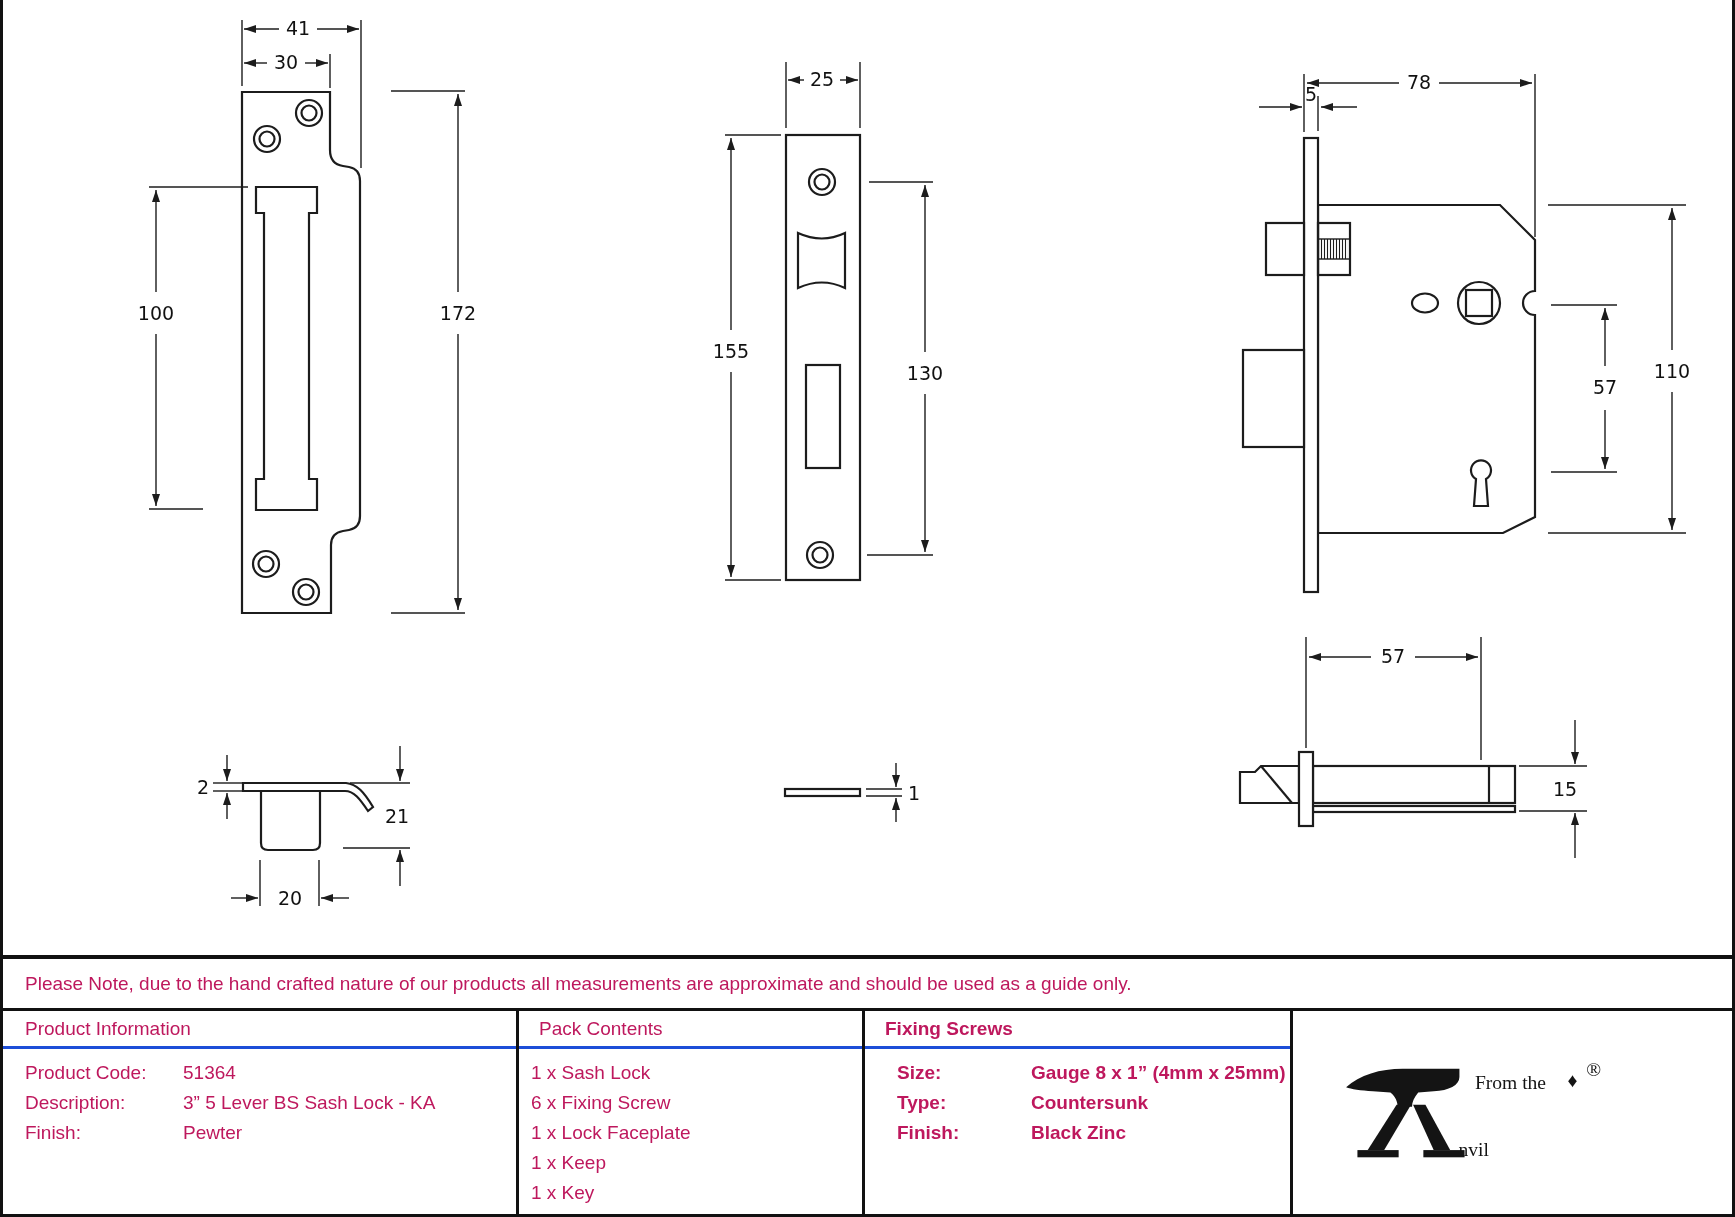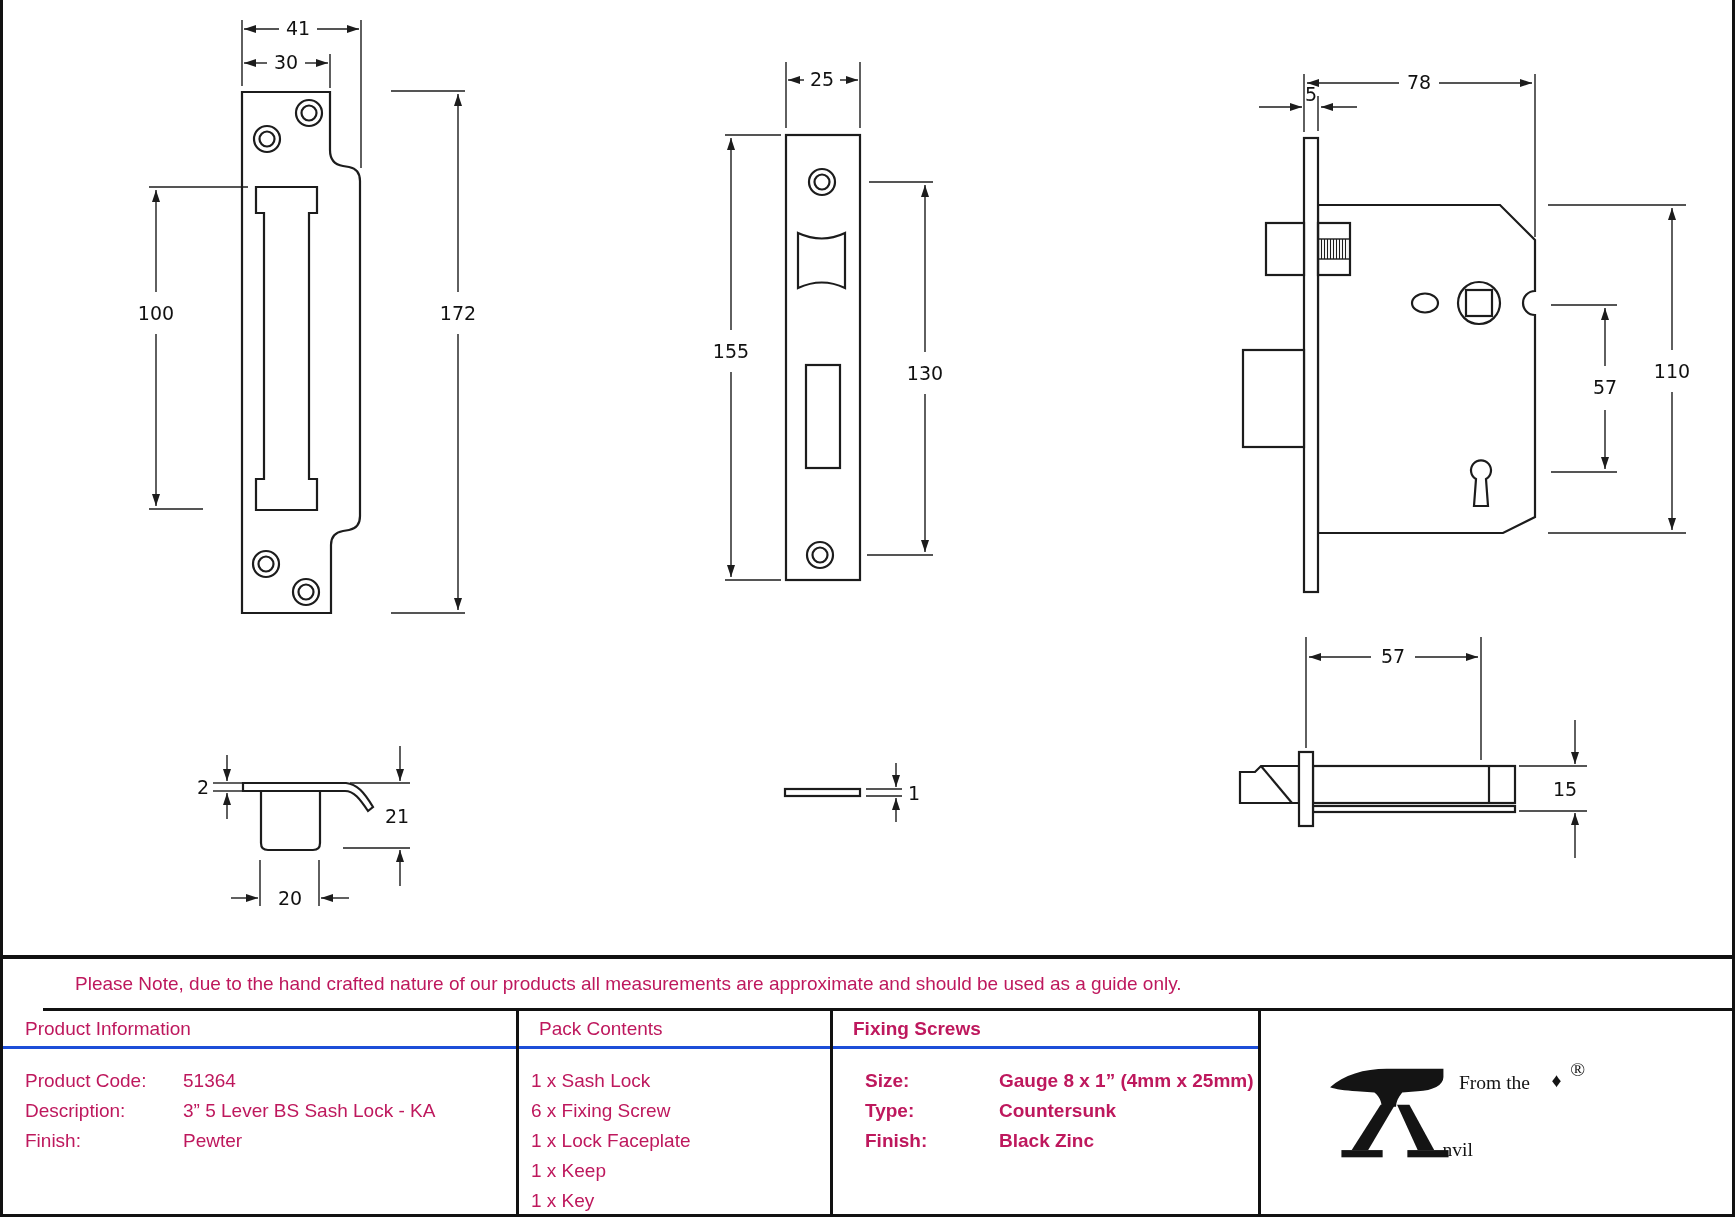--- a/index.html
+++ b/index.html
@@ -8,30 +8,30 @@
         font-family:"Liberation Sans",sans-serif;color:#be185d;}
   svg text{font-family:"DejaVu Sans",sans-serif;font-size:19px;fill:#111;}
   .ol{fill:#fff;stroke:#1c1c1c;stroke-width:2.2;}
   .oln{fill:none;stroke:#1c1c1c;stroke-width:2.2;}
   .dim{stroke:#1c1c1c;stroke-width:1.4;fill:none;}
   .dtx{text-anchor:middle;}
   #drawings{position:absolute;left:0;top:0;}
   .bottom{position:absolute;left:0;right:0;top:955px;bottom:0;border-top:4px solid #111;
           display:flex;flex-direction:column;font-size:19px;}
   .note{height:49px;border-bottom:3px solid #111;display:flex;align-items:center;
-        padding-left:32px;flex:none;margin-left:40px;}
+        padding-left:22px;flex:none;}
   .tbl{flex:1;display:flex;min-height:0;}
   .col{border-right:3px solid #111;display:flex;flex-direction:column;box-sizing:border-box;}
-  .c1{width:516px;} .c2{width:314px;} .c3{width:428px;font-weight:bold;}
+  .c1{width:516px;} .c2{width:346px;} .c3{width:428px;font-weight:bold;}
   .c4{flex:1;border-right:none;align-items:center;justify-content:center;}
   .hdr{height:35px;border-bottom:3px solid #1d4ed8;display:flex;align-items:center;
        padding-left:20px;flex:none;}
   .c1 .hdr{padding-left:22px;}
   .rows{padding-top:13px;}
-  .row{height:30px;display:flex;align-items:flex-end;}
+  .row{height:30px;display:flex;align-items:flex-start;}
   .lab1{width:158px;padding-left:22px;flex:none;}
   .lab3{width:134px;padding-left:32px;flex:none;}
   .item{padding-left:12px;}
   .logo-wrap{display:flex;align-items:center;justify-content:center;}
   .logo-wrap svg text{font-family:"Liberation Serif",serif;fill:#141414;}
 </style>
 </head>
 <body>
 
 <div class="page">

